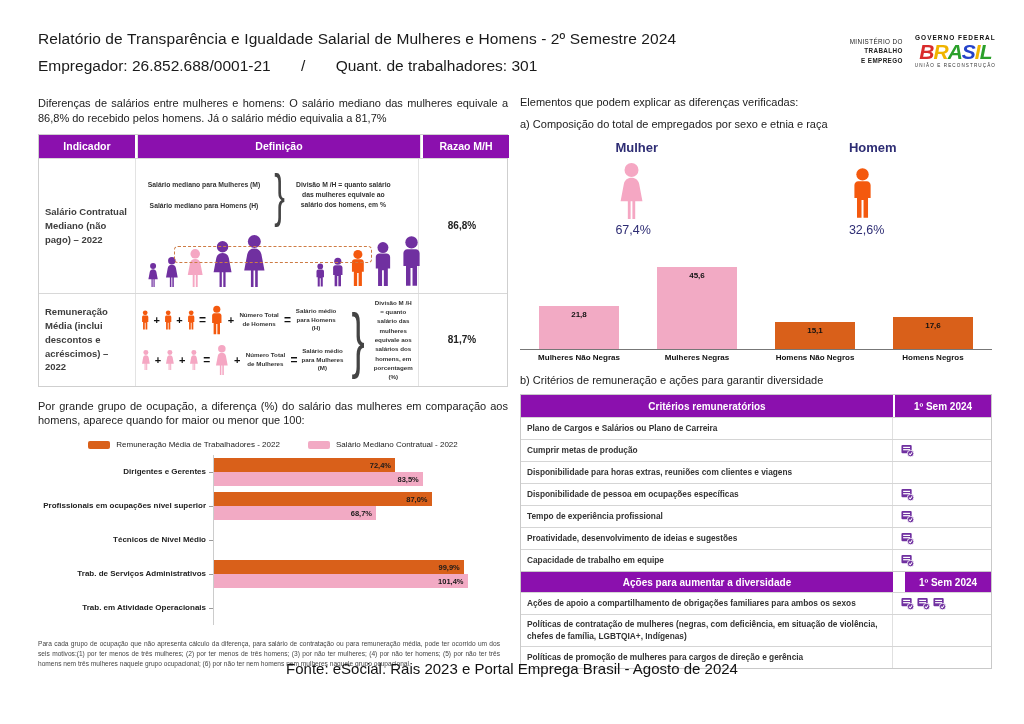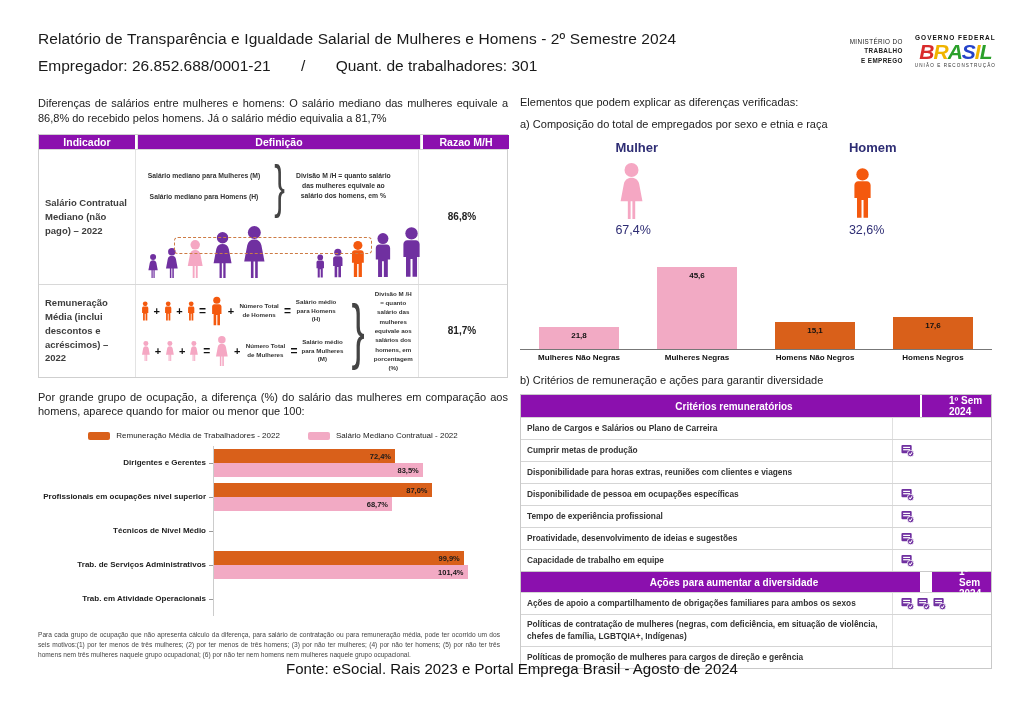--- a/index.html
+++ b/index.html
@@ -20,21 +20,21 @@
   .govlogo .word{font-size:21px;font-weight:bold;font-style:italic;letter-spacing:-1px;line-height:1;}
   .govlogo .bottom{font-size:4.6px;letter-spacing:1.1px;color:#333;margin-top:1px;}
   
   .leftcol{position:absolute;left:38px;top:96px;width:470px;}
   .rightcol{position:absolute;left:520px;top:96px;width:472px;}
   .para{font-size:11px;line-height:1.35;text-align:justify;color:#222;}
   
   .ind-table{margin-top:8px;border:1px solid #cfcfcf;background:#fff;}
   .ind-head{display:flex;gap:2px;background:#fff;}
   .ind-head div{background:var(--purple-header);color:#fff;font-weight:bold;font-size:10.5px;
-    display:flex;align-items:center;justify-content:center;height:14px;text-align:center;}
+    display:flex;align-items:center;justify-content:center;height:23px;text-align:center;}
   .ind-row{display:flex;border-top:1px solid #d8d8d8;}
   .c1{width:96px;flex:none;padding:6px 6px;box-sizing:border-box;}
   .c2{width:284px;flex:none;border-left:1px solid #e3e3e3;border-right:1px solid #e3e3e3;padding:4px 4px;box-sizing:border-box;position:relative;}
   .c3{width:86px;flex:none;display:flex;align-items:center;justify-content:center;}
   .ind-label{font-size:9.5px;font-weight:bold;color:#3d3d3d;line-height:1.45;}
   .ratio{font-size:10px;font-weight:bold;color:#222;}
   .def-top{display:flex;align-items:center;margin-top:6px;}
   .def-lines{width:128px;flex:none;display:flex;flex-direction:column;gap:14px;}
   .def-lines div{font-size:6.8px;font-weight:bold;color:#333;text-align:center;}
   .brace{font-size:58px;font-weight:100;color:#444;transform:scaleX(.55);line-height:.9;flex:none;margin:0 2px;}
@@ -73,21 +73,21 @@
   .g-icon{margin-top:6px;height:58px;display:flex;align-items:flex-end;}
   .comp-chart{position:relative;height:103px;margin-top:2px;border-bottom:1px solid #777;display:flex;align-items:flex-end;justify-content:space-around;}
   .comp-bar{width:80px;position:relative;display:flex;justify-content:center;}
   .comp-val{position:absolute;top:4px;font-size:8px;font-weight:bold;color:#111;}
   .comp-labels{display:flex;justify-content:space-around;margin-top:3px;}
   .comp-labels div{width:110px;text-align:center;font-size:8px;font-weight:bold;color:#111;}
   
   .crit-table{margin-top:8px;border:1px solid #c9c9c9;}
   .crit-head{display:flex;gap:2px;background:#fff;}
   .crit-head div{background:var(--purple-header);color:#fff;font-weight:bold;font-size:10px;
-     display:flex;align-items:center;justify-content:center;height:22px;padding-left:27px;}
+     display:flex;align-items:center;justify-content:center;height:22px;}
   .ch1{width:372px;flex:none;}
   .ch2{flex:1;}
   .crit-row{display:flex;border-top:1px solid #d5d5d5;align-items:center;}
   .crit-label{width:372px;flex:none;box-sizing:border-box;padding:4px 6px;font-size:8.3px;font-weight:bold;color:#333;line-height:1.4;border-right:1px solid #e0e0e0;align-self:stretch;display:flex;align-items:center;}
   .crit-checks{flex:1;display:flex;align-items:center;gap:3px;padding-left:8px;min-height:21px;}
   .footer{position:absolute;left:0;top:660px;width:1024px;text-align:center;font-size:15px;color:#111;}
   svg{display:block;}
 </style>
 </head>
 <body>
@@ -284,21 +284,21 @@
           </div>
         </div>
       </div>
       <div class="occ-row">
         <div class="occ-label">Profissionais em ocupações nível superior</div>
         <div class="occ-tick"></div>
         <div class="occ-plot">
           <div class="bar-h" style="width: 217.5px; top: 3px; background: rgb(217, 96, 26);">
             <span>87,0%</span>
           </div>
-          <div class="bar-h" style="width: 178px; top: 17px; background: rgb(242, 170, 196);">
+          <div class="bar-h" style="width: 162px; top: 17px; background: rgb(242, 170, 196);">
             <span>68,7%</span>
           </div>
         </div>
       </div>
       <div class="occ-row">
         <div class="occ-label">Técnicos de Nível Médio</div>
         <div class="occ-tick"></div>
         <div class="occ-plot"></div>
       </div>
       <div class="occ-row">
@@ -344,21 +344,21 @@
           <svg width="27.04" height="52" viewBox="0 0 24 44">
     <circle cx="12" cy="5.5" r="5.5" fill="#F4590E"></circle>
     <path fill="#F4590E" d="M8.3 11.5 H15.7 C17.8 11.5 19.2 13 19.2 15.2 V26.5 H16.9 V44 H12.9 V28.2 H11.1 V44 H7.1 V26.5 H4.8 V15.2 C4.8 13 6.2 11.5 8.3 11.5 Z"></path>
           </svg>
         </div>
       <div class="g-pct">32,6%</div>
     </div>
   </div>
 
   <div class="comp-chart" id="comp-chart">
-      <div class="comp-bar" style="height: 22px; background: rgb(242, 170, 196);">
+      <div class="comp-bar" style="height: 43px; background: rgb(242, 170, 196);">
         <div class="comp-val">21,8</div>
       </div>
       <div class="comp-bar" style="height: 82.08px; background: rgb(242, 170, 196);">
         <div class="comp-val">45,6</div>
       </div>
       <div class="comp-bar" style="height: 27.18px; background: rgb(217, 96, 26);">
         <div class="comp-val">15,1</div>
       </div>
       <div class="comp-bar" style="height: 31.68px; background: rgb(217, 96, 26);">
         <div class="comp-val">17,6</div>

